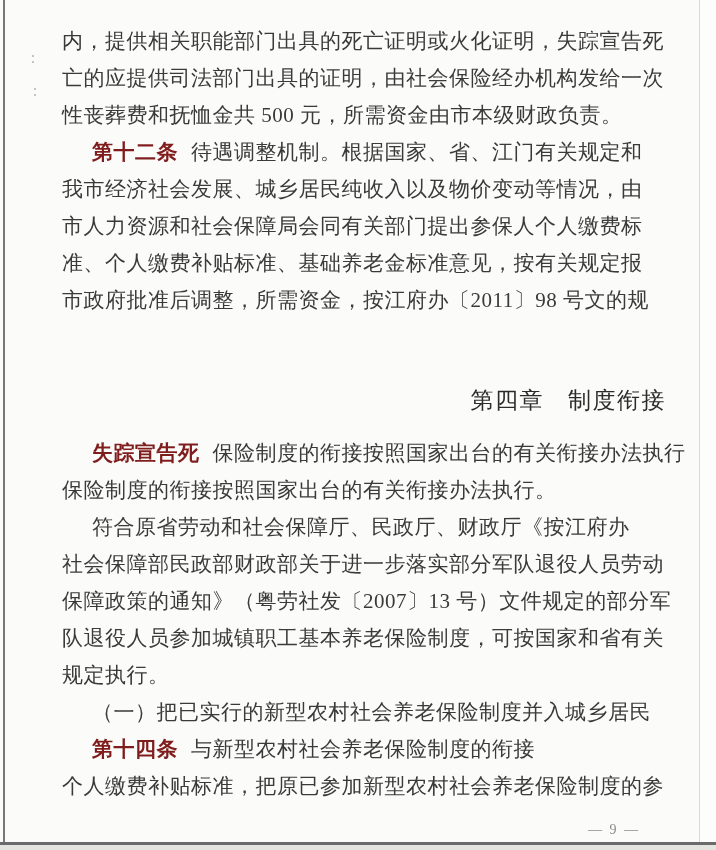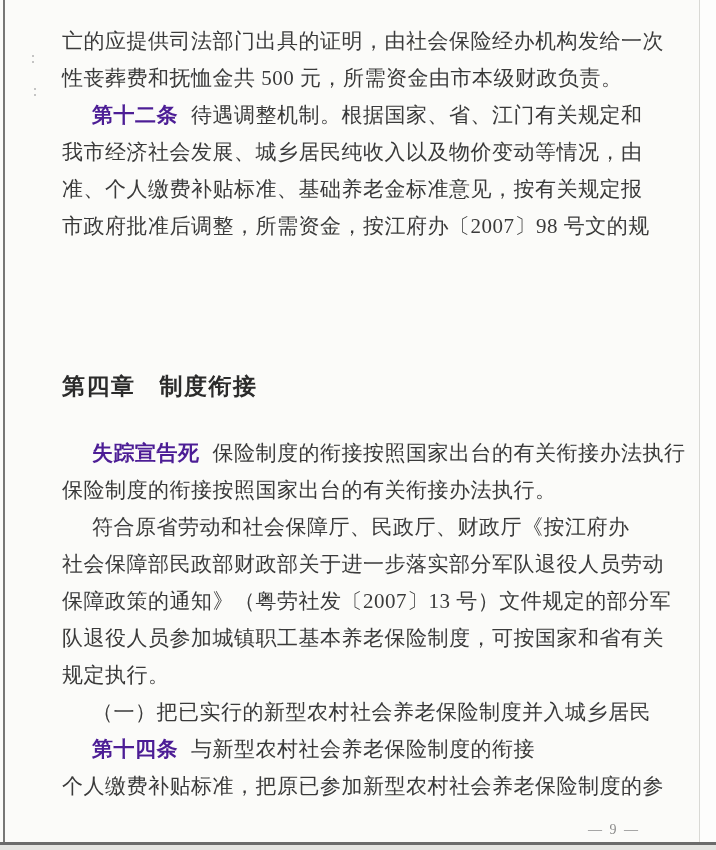--- a/index.html
+++ b/index.html
@@ -19,25 +19,25 @@
   .bottom-strip{ position:absolute; left:0; top:845px; width:716px; height:5px; background:#e4e4e1; }
 
   .text-block {
     position:absolute; left:62px; width:604px;
     color:#3a3a3a; font-size:21px; letter-spacing:.5px;
   }
   #block-a { top:23px; }
   #block-b { top:435px; }
   .line { height:37px; line-height:37px; white-space:nowrap; }
   .line.indent { padding-left:30px; }
-  .prefix { font-weight:bold; color:#4c1d95; margin-right:13px; }
+  .prefix { font-weight:bold; color:#7f1d1d; margin-right:13px; }
 
   .chapter {
-    position:absolute; left:62px; top:368px; width:604px;
-    text-align:left; font-weight:bold; color:#2b2b2b;
+    position:absolute; left:62px; top:382px; width:604px;
+    text-align:right; font-weight:normal; color:#2b2b2b;
     font-size:23px; line-height:37px; letter-spacing:1.5px;
   }
   .chapter .gap { display:inline-block; width:24px; }
 
   .page-number {
     position:absolute; left:558px; top:822px; width:112px;
     text-align:center; color:#8a8a8a; font-size:14px; letter-spacing:2px;
   }
 
   .artifact {
@@ -48,26 +48,28 @@
   #artifact-1 { left:32px; top:55px; }
   #artifact-2 { left:34px; top:88px; }
 </style>
 </head>
 <body>
 
 <div class="scan-page"></div>
 <div class="right-strip"></div>
 
 <div class="text-block" id="block-a">
+  <div class="line"><span>内，提供相关职能部门出具的死亡证明或火化证明，失踪宣告死</span></div>
   <div class="line"><span>亡的应提供司法部门出具的证明，由社会保险经办机构发给一次</span></div>
   <div class="line"><span>性丧葬费和抚恤金共 500 元，所需资金由市本级财政负责。</span></div>
   <div class="line indent"><span class="prefix">第十二条</span><span>待遇调整机制。根据国家、省、江门有关规定和</span></div>
   <div class="line"><span>我市经济社会发展、城乡居民纯收入以及物价变动等情况，由</span></div>
+  <div class="line"><span>市人力资源和社会保障局会同有关部门提出参保人个人缴费标</span></div>
   <div class="line"><span>准、个人缴费补贴标准、基础养老金标准意见，按有关规定报</span></div>
-  <div class="line"><span>市政府批准后调整，所需资金，按江府办〔2007〕98 号文的规</span></div>
+  <div class="line"><span>市政府批准后调整，所需资金，按江府办〔2011〕98 号文的规</span></div>
 </div>
 
 <div class="chapter">
   <span>第四章</span><span class="gap"></span><span>制度衔接</span>
 </div>
 
 <div class="text-block" id="block-b">
   <div class="line indent"><span class="prefix">失踪宣告死</span><span>保险制度的衔接按照国家出台的有关衔接办法执行</span></div>
   <div class="line"><span>保险制度的衔接按照国家出台的有关衔接办法执行。</span></div>
   <div class="line indent"><span>符合原省劳动和社会保障厅、民政厅、财政厅《按江府办</span></div>

